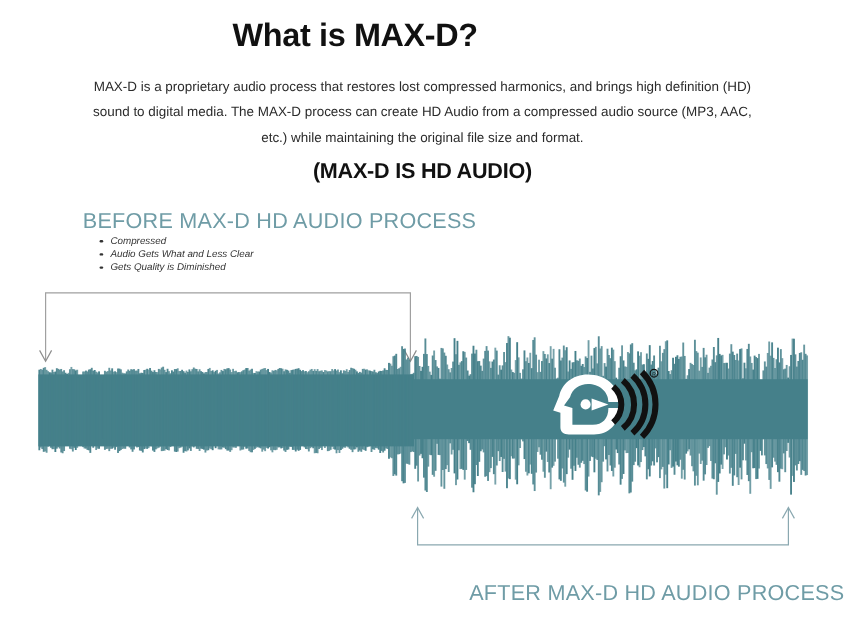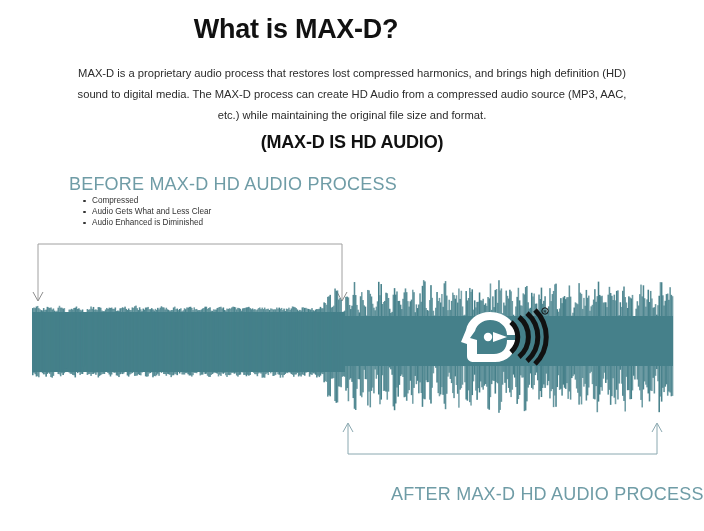--- a/index.html
+++ b/index.html
@@ -68,20 +68,21 @@
   #after-heading  { top: 484px; left: 391px; }
 
   .bullet-list {
     position: absolute;
     margin: 0;
     padding: 0 0 0 14px;
     list-style: none;
     font-size: 8.2px;
     line-height: 11px;
     color: #333333;
+    font-style: italic;
   }
   .bullet-list li {
     position: relative;
     white-space: nowrap;
   }
   .bullet-list li::before {
     content: "";
     position: absolute;
     left: -9px;
     top: 4.5px;
@@ -125,21 +126,21 @@
 
 <p id="intro-paragraph">MAX-D is a proprietary audio process that restores lost compressed harmonics, and brings high definition (HD) sound to digital media. The MAX-D process can create HD Audio from a compressed audio source (MP3, AAC, etc.) while maintaining the original file size and format.</p>
 
 <div id="tagline">(MAX-D IS HD AUDIO)</div>
 
 <div class="section-heading" id="before-heading">BEFORE MAX-D HD AUDIO PROCESS</div>
 
 <ul class="bullet-list" id="before-bullets">
   <li>Compressed</li>
   <li>Audio Gets What and Less Clear</li>
-  <li>Audio Enhanced is Diminished</li>
+  <li>Gets Quality is Diminished</li>
 </ul>
 
 <div class="section-heading" id="after-heading">AFTER MAX-D HD AUDIO PROCESS</div>
 
 <ul class="bullet-list" id="after-bullets">
 </ul>
 
 <svg class="bracket" id="before-bracket" width="320" height="65" viewBox="0 0 320 65">
   <path d="M8 60 L8 4 L312 4 L312 60" fill="none" stroke="#a0a0a0" stroke-width="1"></path>
   <path d="M3 52 L8 61 L13 52" fill="none" stroke="#8d8d8d" stroke-width="1"></path>

